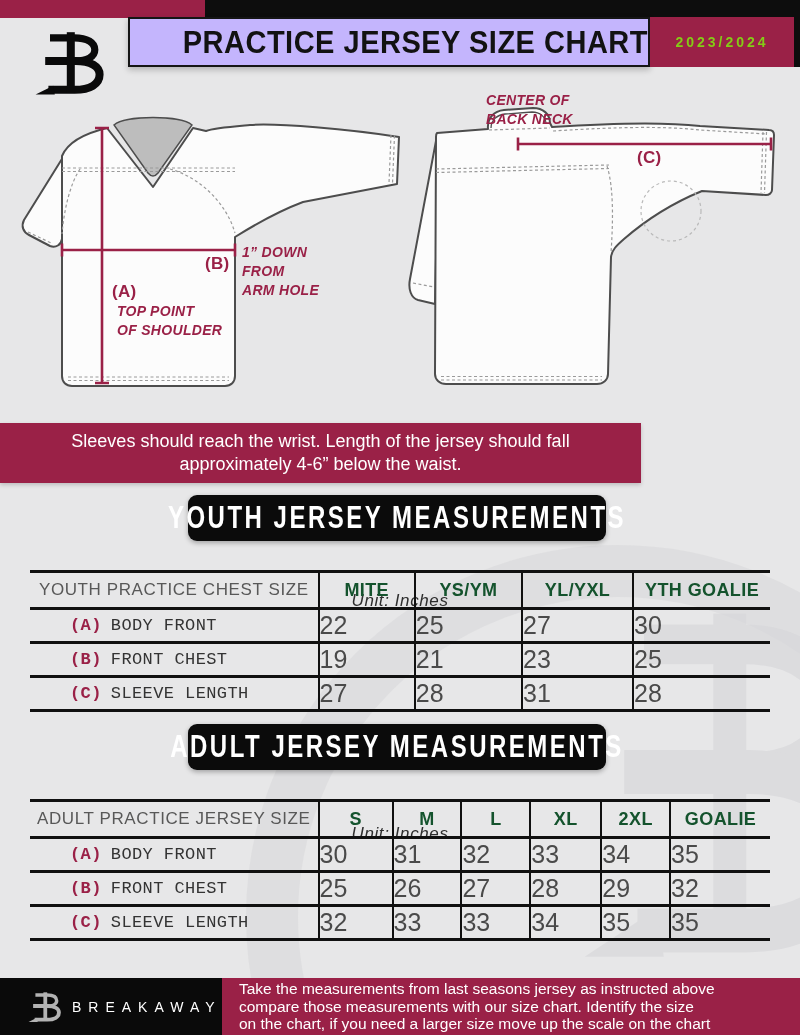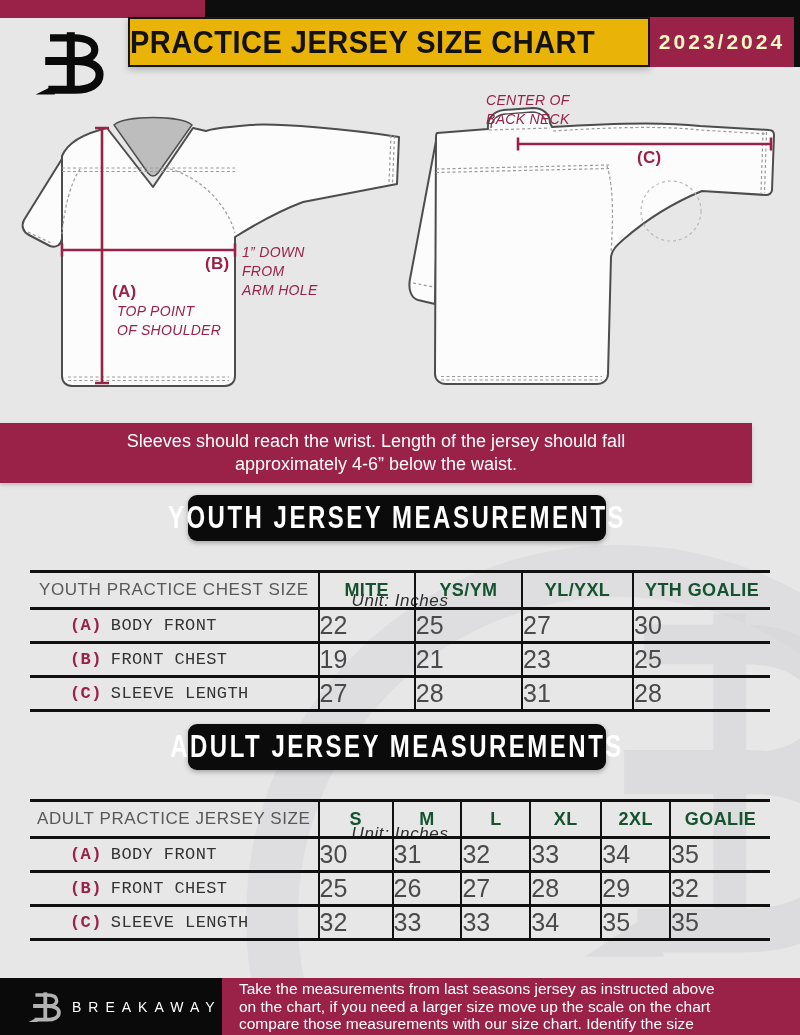--- a/index.html
+++ b/index.html
@@ -13,42 +13,42 @@
     background:var(--pagebg);
     font-family:"Liberation Sans", sans-serif;
   }
 
   
   #header{position:absolute;top:0;left:0;width:800px;height:68px;}
   .strip-maroon{position:absolute;top:0;left:0;width:205px;height:18px;background:var(--maroon);}
   .strip-black{position:absolute;top:0;left:205px;width:595px;height:18px;background:var(--ink);}
   .right-sliver{position:absolute;top:0;right:0;width:6px;height:67px;background:var(--ink);}
   .title-box{
-    position:absolute;left:128px;top:17px;width:522px;height:50px;background:#eab308;
-    border:2px solid #151515;box-sizing:border-box;display:flex;align-items:center;justify-content:flex-start;
+    position:absolute;left:128px;top:17px;width:522px;height:50px;background:#c4b5fd;
+    border:2px solid #151515;box-sizing:border-box;display:flex;align-items:center;justify-content:flex-end;
     box-shadow:0 3px 6px rgba(0,0,0,.22);
   }
   .title-box span{font-size:29px;font-weight:bold;color:#121212;letter-spacing:.5px;transform:scaleY(1.06);white-space:nowrap;}
   .season-box{
     position:absolute;left:650px;top:17px;width:144px;height:50px;background:var(--maroon);
     display:flex;align-items:center;justify-content:center;
   }
-  .season-box span{color:#fef9c3;font-weight:bold;font-size:21px;letter-spacing:3px;white-space:nowrap;}
+  .season-box span{color:#84cc16;font-weight:bold;font-size:14px;letter-spacing:3px;white-space:nowrap;}
   #header-logo{position:absolute;left:26px;top:21px;width:80px;height:80px;color:#0a0a0a;}
 
   
   #diagrams{position:absolute;top:68px;left:0;width:800px;height:355px;}
   #front-jersey{position:absolute;left:10px;top:38px;width:420px;height:300px;}
   #back-jersey{position:absolute;left:403px;top:25px;width:390px;height:312px;}
   .dlabel{position:absolute;color:var(--maroon);font-weight:bold;font-size:17px;letter-spacing:.3px;}
-  .dnote{position:absolute;color:var(--maroon);font-style:italic;font-weight:400;font-size:14px;line-height:19px;letter-spacing:.3px;white-space:nowrap;}
+  .dnote{position:absolute;color:var(--maroon);font-style:italic;font-weight:700;font-size:14px;line-height:19px;letter-spacing:.3px;white-space:nowrap;}
 
   
   #notice{
-    position:absolute;top:423px;left:0;width:752px;height:60px;background:var(--maroon);
+    position:absolute;top:423px;left:0;width:641px;height:60px;background:var(--maroon);
     display:flex;flex-direction:column;align-items:center;justify-content:center;
     color:#fff;font-size:18px;line-height:23px;box-shadow:0 2px 4px rgba(0,0,0,.18);
   }
 
   
   .section-banner{
     position:absolute;left:188px;width:418px;height:46px;background:#0b0b0b;border-radius:9px;
     display:flex;align-items:center;justify-content:center;z-index:3;box-shadow:0 2px 5px rgba(0,0,0,.3);
   }
   .section-banner span{color:#fff;font-weight:bold;font-size:24px;letter-spacing:2.5px;transform:scaleY(1.28);white-space:nowrap;}
@@ -296,16 +296,16 @@
 </tbody>
   </table>
 
 <div id="footer">
   <svg id="footer-logo" viewBox="0 0 100 100">
       <use href="#blogo"></use>
     </svg>
   <div class="brand">BREAKAWAY</div>
   <div class="footer-note">
     <div>Take the measurements from last seasons jersey as instructed above</div>
+    <div>compare those measurements  with our size chart. Identify the size</div>
     <div>on the chart, if you need a larger size move up the scale on the chart</div>
-    <div>compare those measurements  with our size chart. Identify the size</div>
   </div>
 </div>
 
 </body></html>

